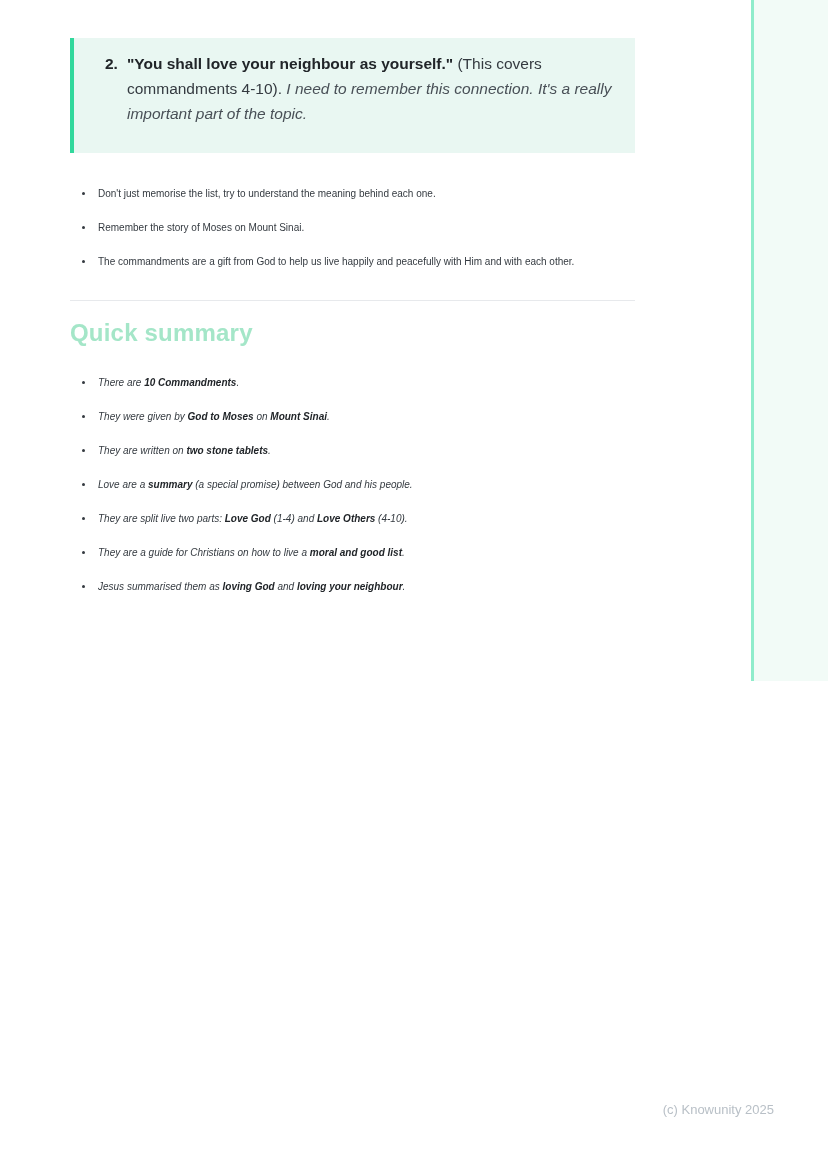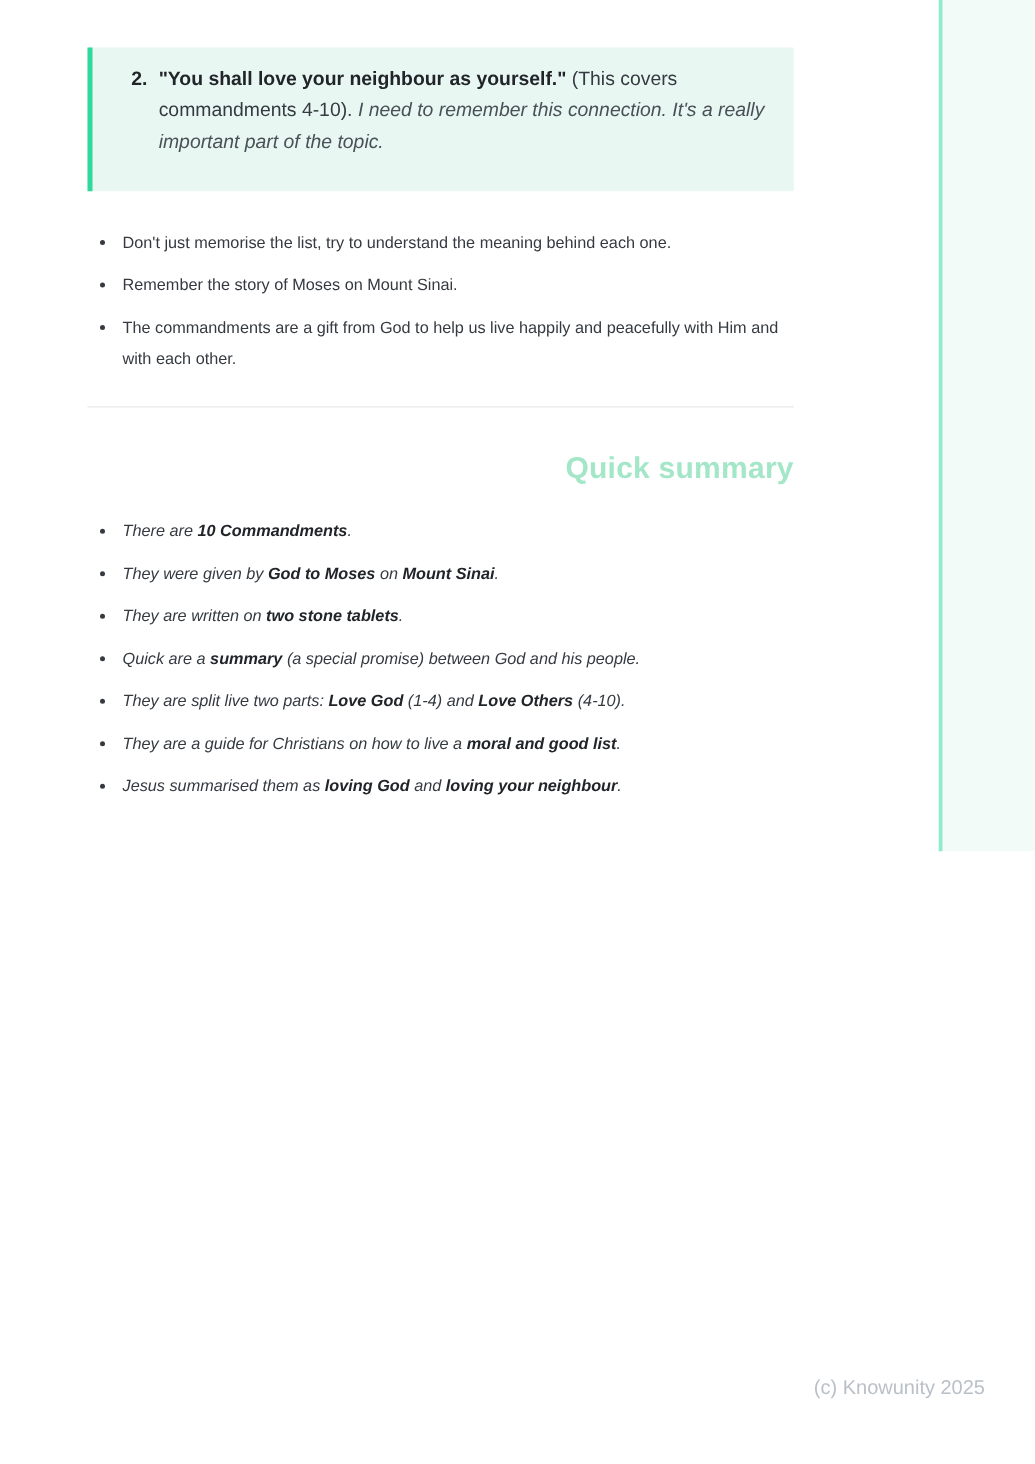--- a/index.html
+++ b/index.html
@@ -39,42 +39,41 @@
   }
   .b { font-weight: 700; color: #212529; }
   .i { font-style: italic; color: #495057; }
   ul.tips, ul.summary {
     list-style: disc;
     padding-left: 25px;
   }
   ul.tips { margin-top: 28px; }
   ul.summary { margin-top: 23px; font-style: italic; }
   ul.tips li, ul.summary li {
-    font-size: 13px;
+    font-size: 10px;
     line-height: 25px;
     margin-bottom: 9px;
     padding-left: 3px;
   }
   hr.divider {
     border: none;
     border-top: 1px solid #e7e9ec;
     margin-top: 26px;
   }
   h2.heading {
-    margin-top: 35px;
+    margin-top: 18px;
     font-size: 24px;
     font-weight: 700;
     color: var(--heading, #a4e6c8);
     letter-spacing: 0.2px;
-    text-align: right;
   }
   .footer {
     position: absolute;
-    top: 1102px; right: 40px;
-    font-size: 16px;
+    top: 1102px; right: 54px;
+    font-size: 13px;
     color: var(--footer, #b9c0c7);
   }
   .stripe {
     position: absolute;
     top: 0; right: 0;
     width: 77px; height: 681px;
     background: var(--stripe-bg, #f2fbf7);
     border-left: 3px solid var(--stripe-line, #8feccb);
   }
 </style>
@@ -99,21 +98,21 @@
       </ul>
 
     <hr class="divider">
 
     <h2 class="heading">Quick summary</h2>
 
     <ul class="summary">
         <li><span>There are </span><span class="b">10 Commandments</span><span>.</span></li>
         <li><span>They were given by </span><span class="b">God to Moses</span><span> on </span><span class="b">Mount Sinai</span><span>.</span></li>
         <li><span>They are written on </span><span class="b">two stone tablets</span><span>.</span></li>
-        <li><span>Quick are a </span><span class="b">summary</span><span> (a special promise) between God and his people.</span></li>
+        <li><span>Love are a </span><span class="b">summary</span><span> (a special promise) between God and his people.</span></li>
         <li><span>They are split live two parts: </span><span class="b">Love God</span><span> (1-4) and </span><span class="b">Love Others</span><span> (4-10).</span></li>
         <li><span>They are a guide for Christians on how to live a </span><span class="b">moral and good list</span><span>.</span></li>
         <li><span>Jesus summarised them as </span><span class="b">loving God</span><span> and </span><span class="b">loving your neighbour</span><span>.</span></li>
       </ul>
 
   </div>
 
   <div class="footer">(c) Knowunity 2025</div>
 
   <div class="stripe"></div>

